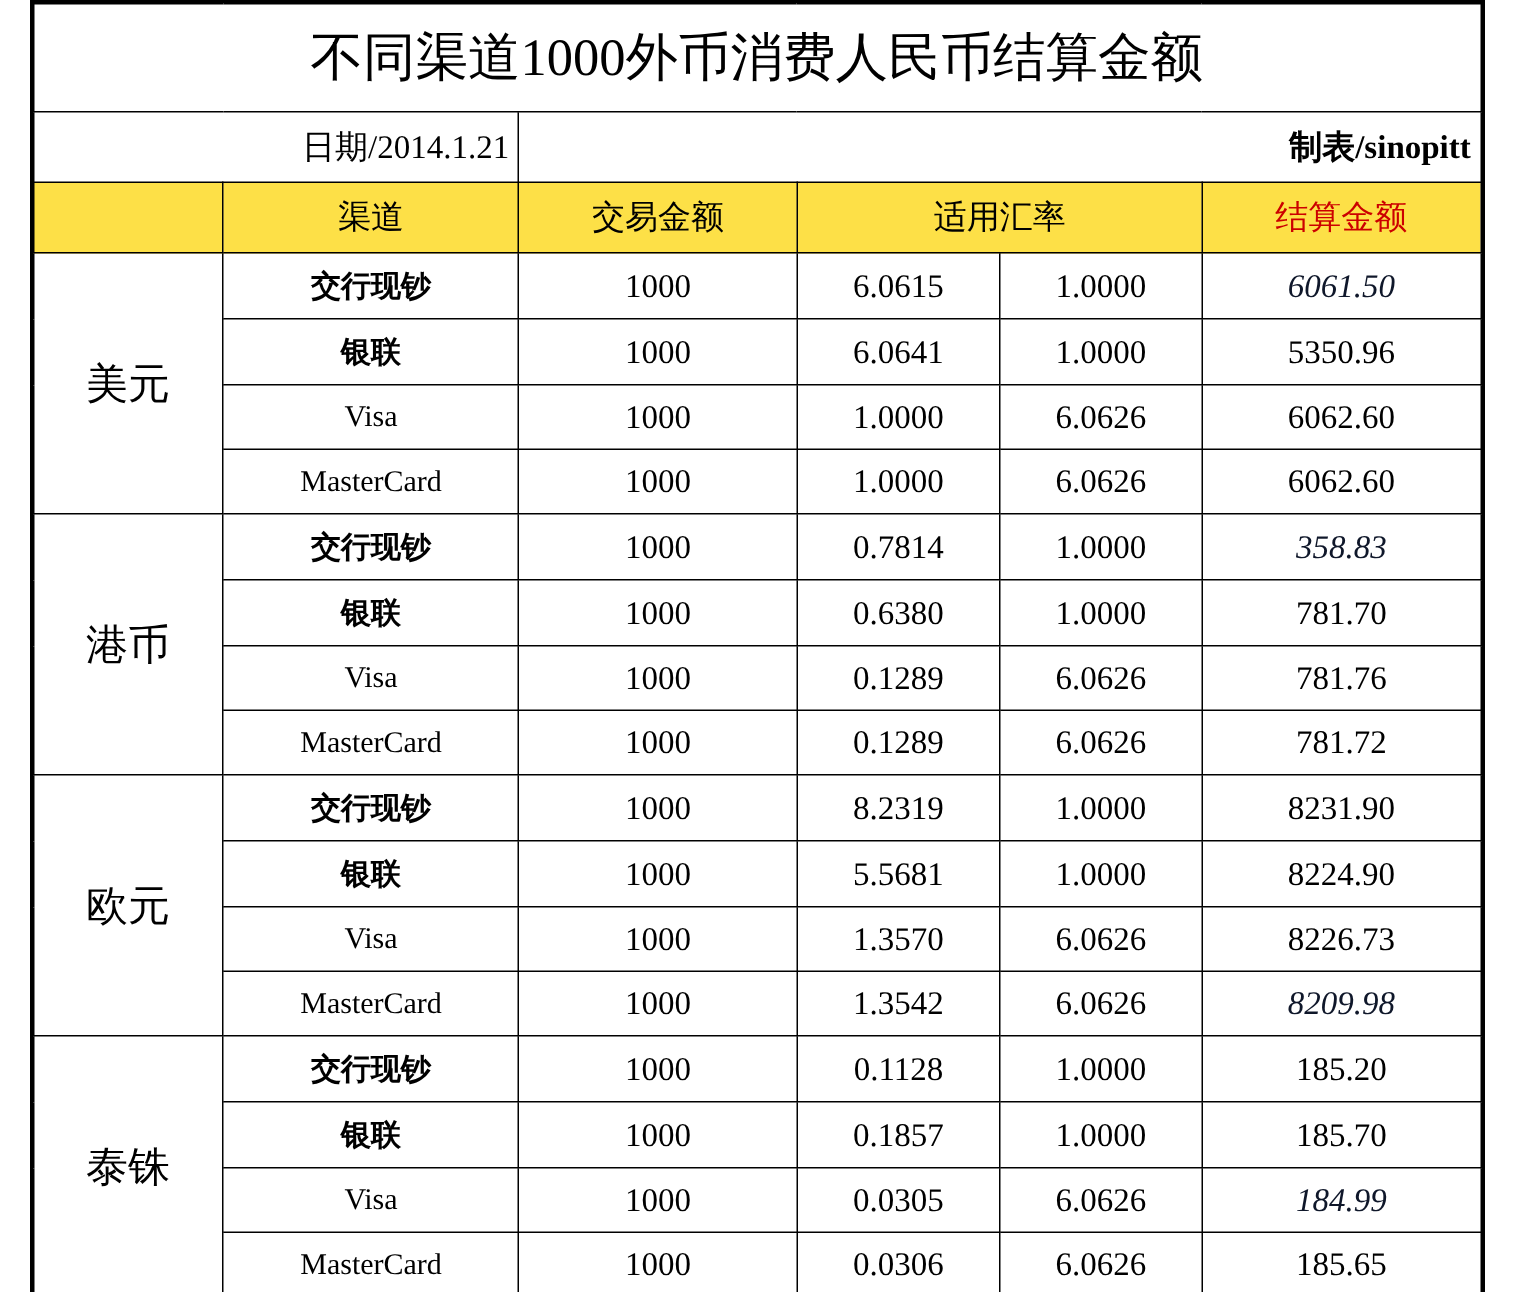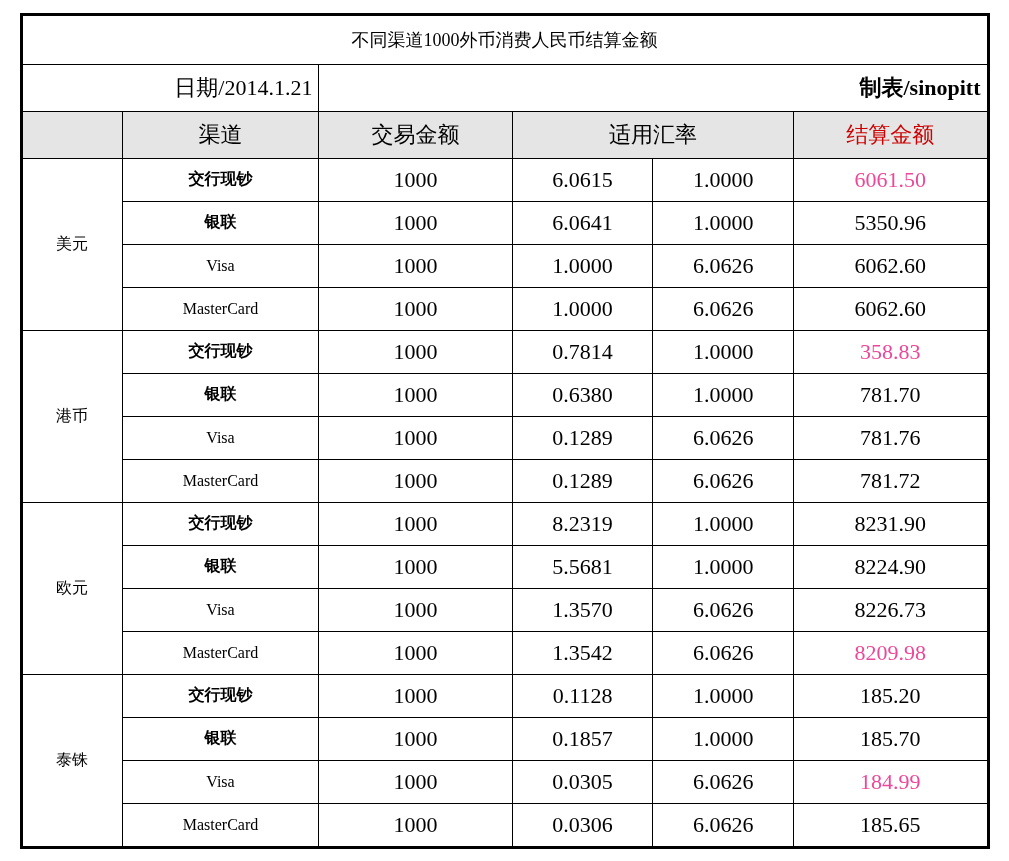--- a/index.html
+++ b/index.html
@@ -20,21 +20,21 @@
       width: 100%;
       border-collapse: collapse;
       font-size: 22px;
     }
     th, td {
       border: 1px solid #000;
       text-align: center;
       padding: 8px 6px;
     }
     .title-row td {
-      font-size: 18px;
+      font-size: 35px;
       font-weight: normal;
       border-bottom: 1px solid #000;
       padding: 12px 6px;
     }
     .meta-row td {
       border-bottom: 1px solid #000;
       padding: 8px 6px;
       font-size: 22px;
       text-align: right;
     }
@@ -42,29 +42,29 @@
       text-align: left;
       padding-left: 10px !important;
     }
     .meta-right {
       text-align: center;
       font-weight: bold;
     }
     .header-row th {
       font-weight: normal;
       font-size: 22px;
-      background: #e5e5e5;
+      background: #fde047;
     }
     .currency-cell {
-      font-size: 16px;
+      font-size: 28px;
       vertical-align: middle;
     }
-    .red { color: #ec4899; }
+    .red { color: #0f172a; font-style: italic; }
     .channel-cell {
-      font-size: 16px;
+      font-size: 20px;
     }
     .bold-channel {
       font-weight: bold;
     }
   </style>
 </head>
 <body>
 
 <div class="table-wrapper">
   <table>

